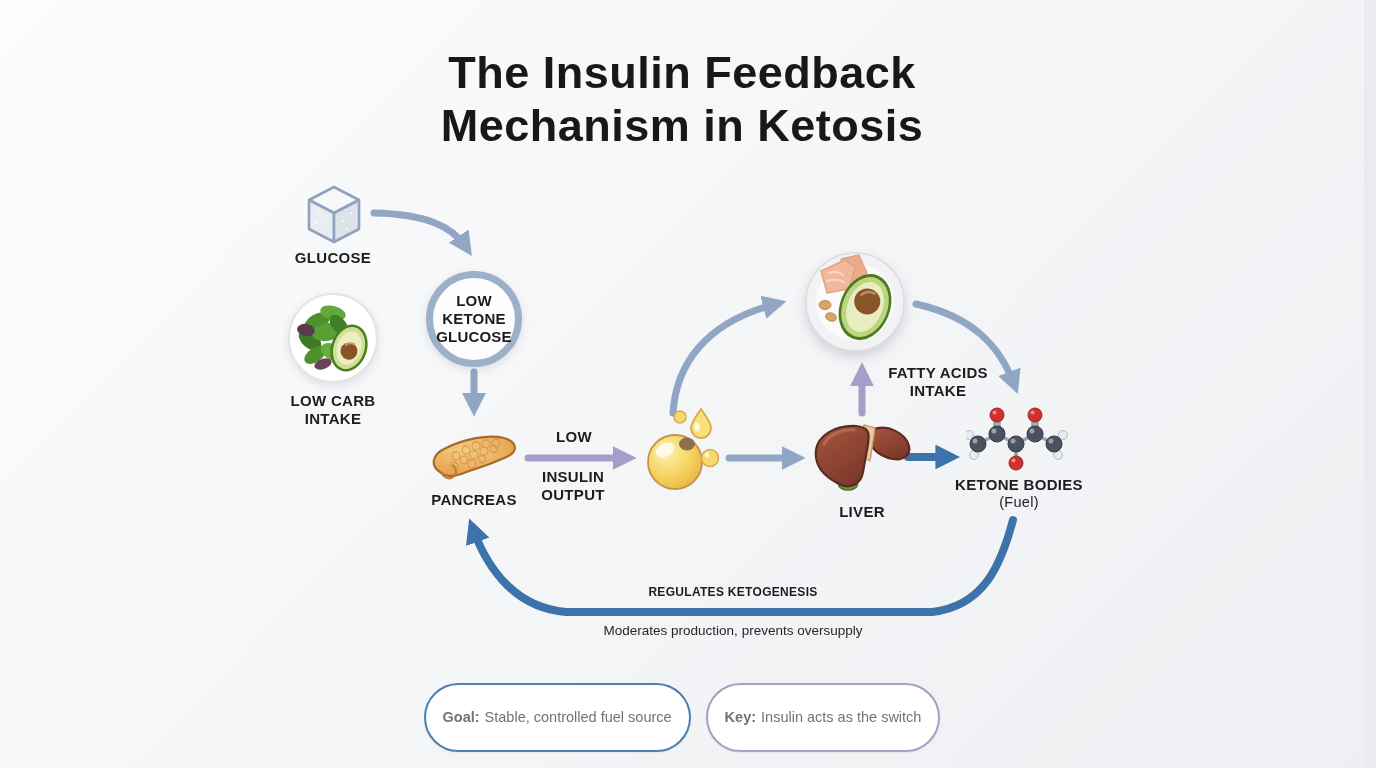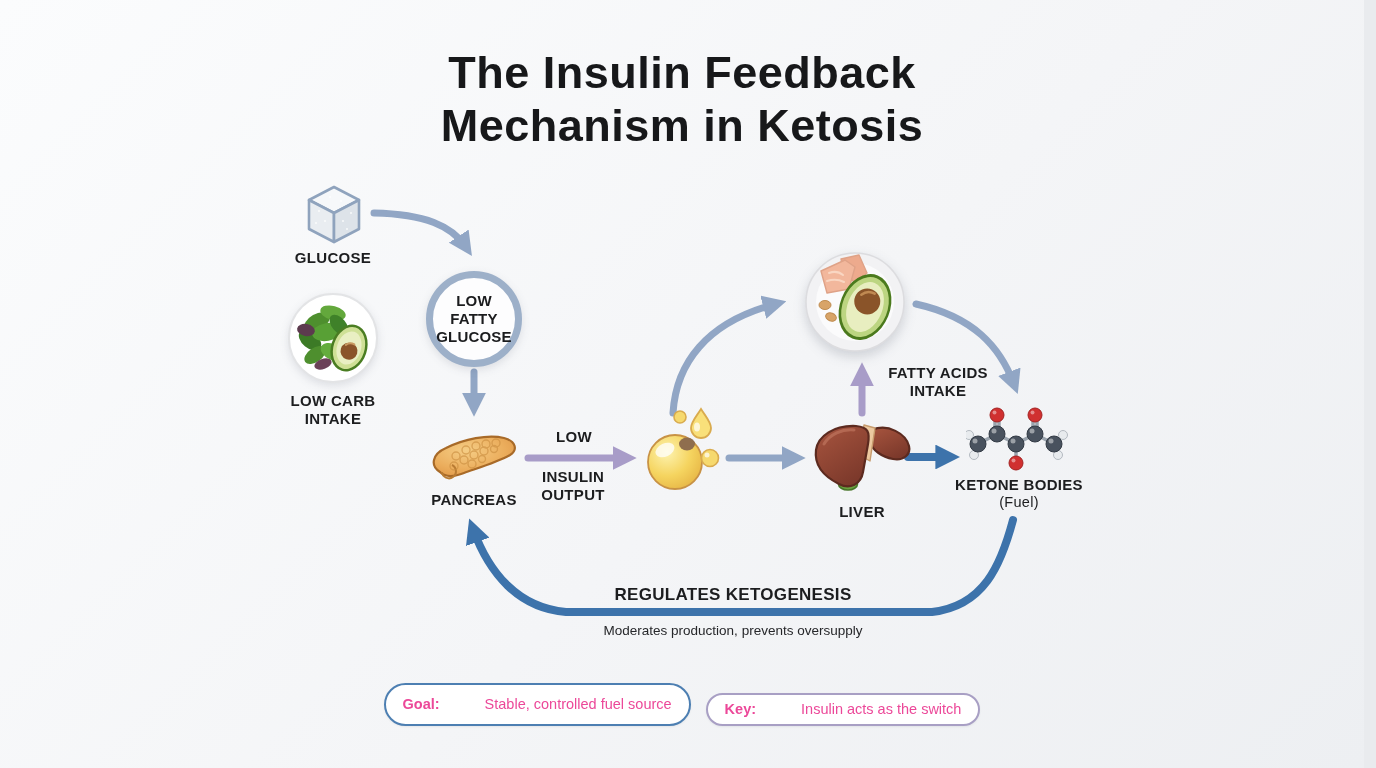--- a/index.html
+++ b/index.html
@@ -27,27 +27,26 @@
   .arrow-layer{left:0;top:0;width:1376px;height:768px;pointer-events:none;}
   .icon{display:block;}
   .shadowed{filter:drop-shadow(0 5px 6px rgba(40,50,70,.18));}
   .soft-shadow{filter:drop-shadow(0 3px 4px rgba(40,50,70,.12));}
   .feedback-note{font-size:13.5px;font-weight:400;text-align:center;color:#26272a;}
   .badge-row{
     top:683px;left:0;width:100%;display:flex;justify-content:center;gap:15px;
   }
   .badge{
     display:inline-flex;align-items:center;background:#ffffff;border-radius:999px;
-    padding:6px 17px;font-size:14.5px;line-height:1.2;color:#ec4899;
+    padding:24px 17px;font-size:14.5px;line-height:1.2;color:#737373;
     box-shadow:0 1px 2px rgba(50,60,80,.08);
-    gap:40px;
   }
   .badge b{font-weight:700;margin-right:5px;}
   .badge-goal{border:2px solid #4d7fb2;}
-  .badge-key{border:2px solid #a89fc4;margin-top:10px;}
+  .badge-key{border:2px solid #a89fc4;}
 </style>
 </head>
 <body>
 
 <div class="canvas">
 
   <div class="abs title">
     <div>The Insulin Feedback</div>
     <div>Mechanism in Ketosis</div>
   </div>
@@ -116,21 +115,21 @@
     </g>
   </svg>
   <div class="abs nodelabel" style="left:263px;top:392px;width:140px;">
     <div>LOW CARB</div>
     <div>INTAKE</div>
   </div>
 
   <div class="abs circle-node soft-shadow">
     <div>
       <div>LOW</div>
-      <div>FATTY</div>
+      <div>KETONE</div>
       <div>GLUCOSE</div>
     </div>
   </div>
 
   <svg class="abs icon" style="left:426px;top:422px;" width="96" height="72" viewBox="0 0 96 72">
     <defs>
       <radialGradient id="pan-g" cx="40%" cy="35%" r="80%">
         <stop offset="0%" stop-color="#f5cd85"></stop>
         <stop offset="60%" stop-color="#ebad5c"></stop>
         <stop offset="100%" stop-color="#dd9344"></stop>
@@ -257,21 +256,21 @@
           <circle cx="66.5" cy="8.5" r="2"></circle>
           <circle cx="47.5" cy="56.5" r="2"></circle>
       </g>
     </g>
   </svg>
   <div class="abs nodelabel" style="left:939px;top:476px;width:160px;">
     <div>KETONE BODIES</div>
     <div class="sublabel">(Fuel)</div>
   </div>
 
-  <div class="abs nodelabel" style="left:583px;top:585px;width:300px;font-size:17px;">REGULATES KETOGENESIS</div>
+  <div class="abs nodelabel" style="left:583px;top:585px;width:300px;font-size:12px;">REGULATES KETOGENESIS</div>
   <div class="abs feedback-note" style="left:553px;top:623px;width:360px;">Moderates production, prevents oversupply</div>
 
   <div class="abs badge-row">
     <div class="badge badge-goal">
       <b>Goal:</b>
       <span>Stable, controlled fuel source</span>
     </div>
     <div class="badge badge-key">
       <b>Key:</b>
       <span>Insulin acts as the switch</span>

